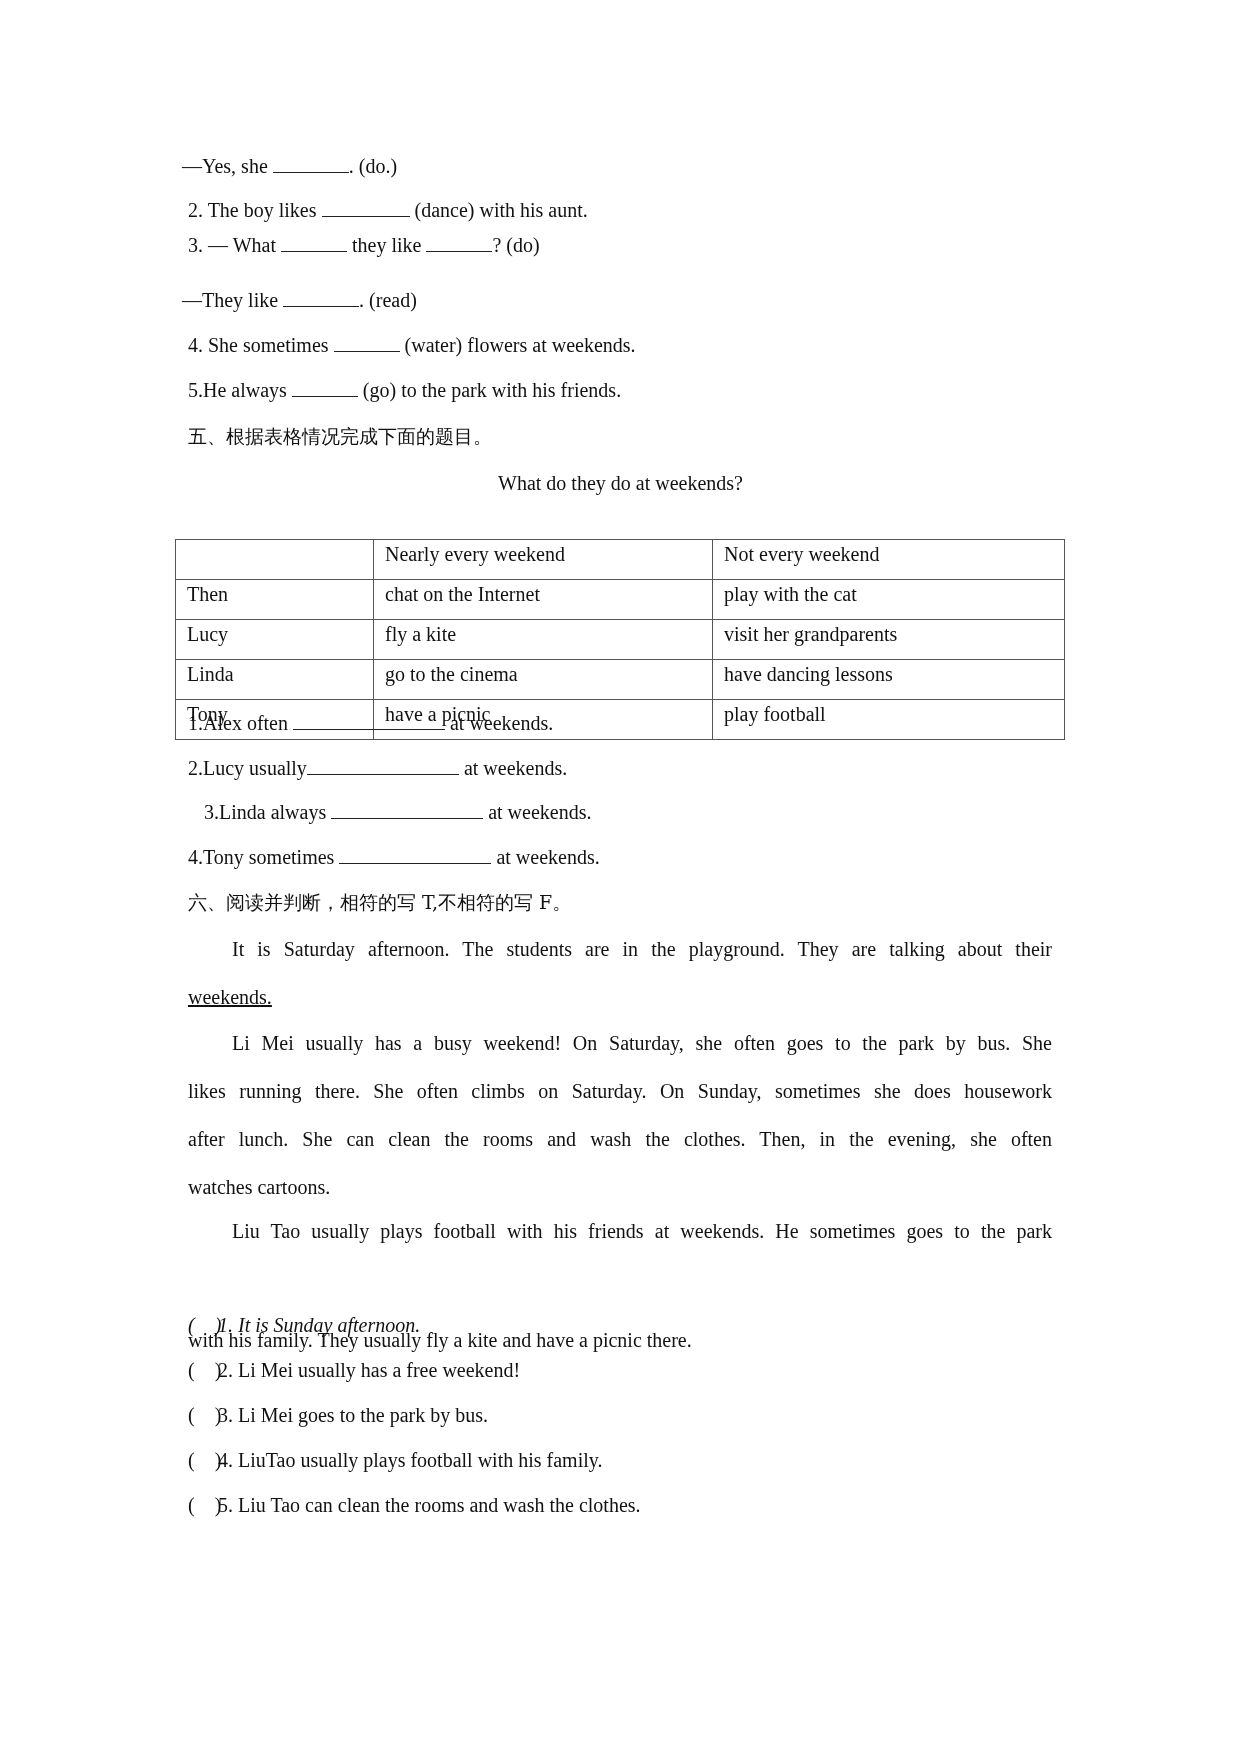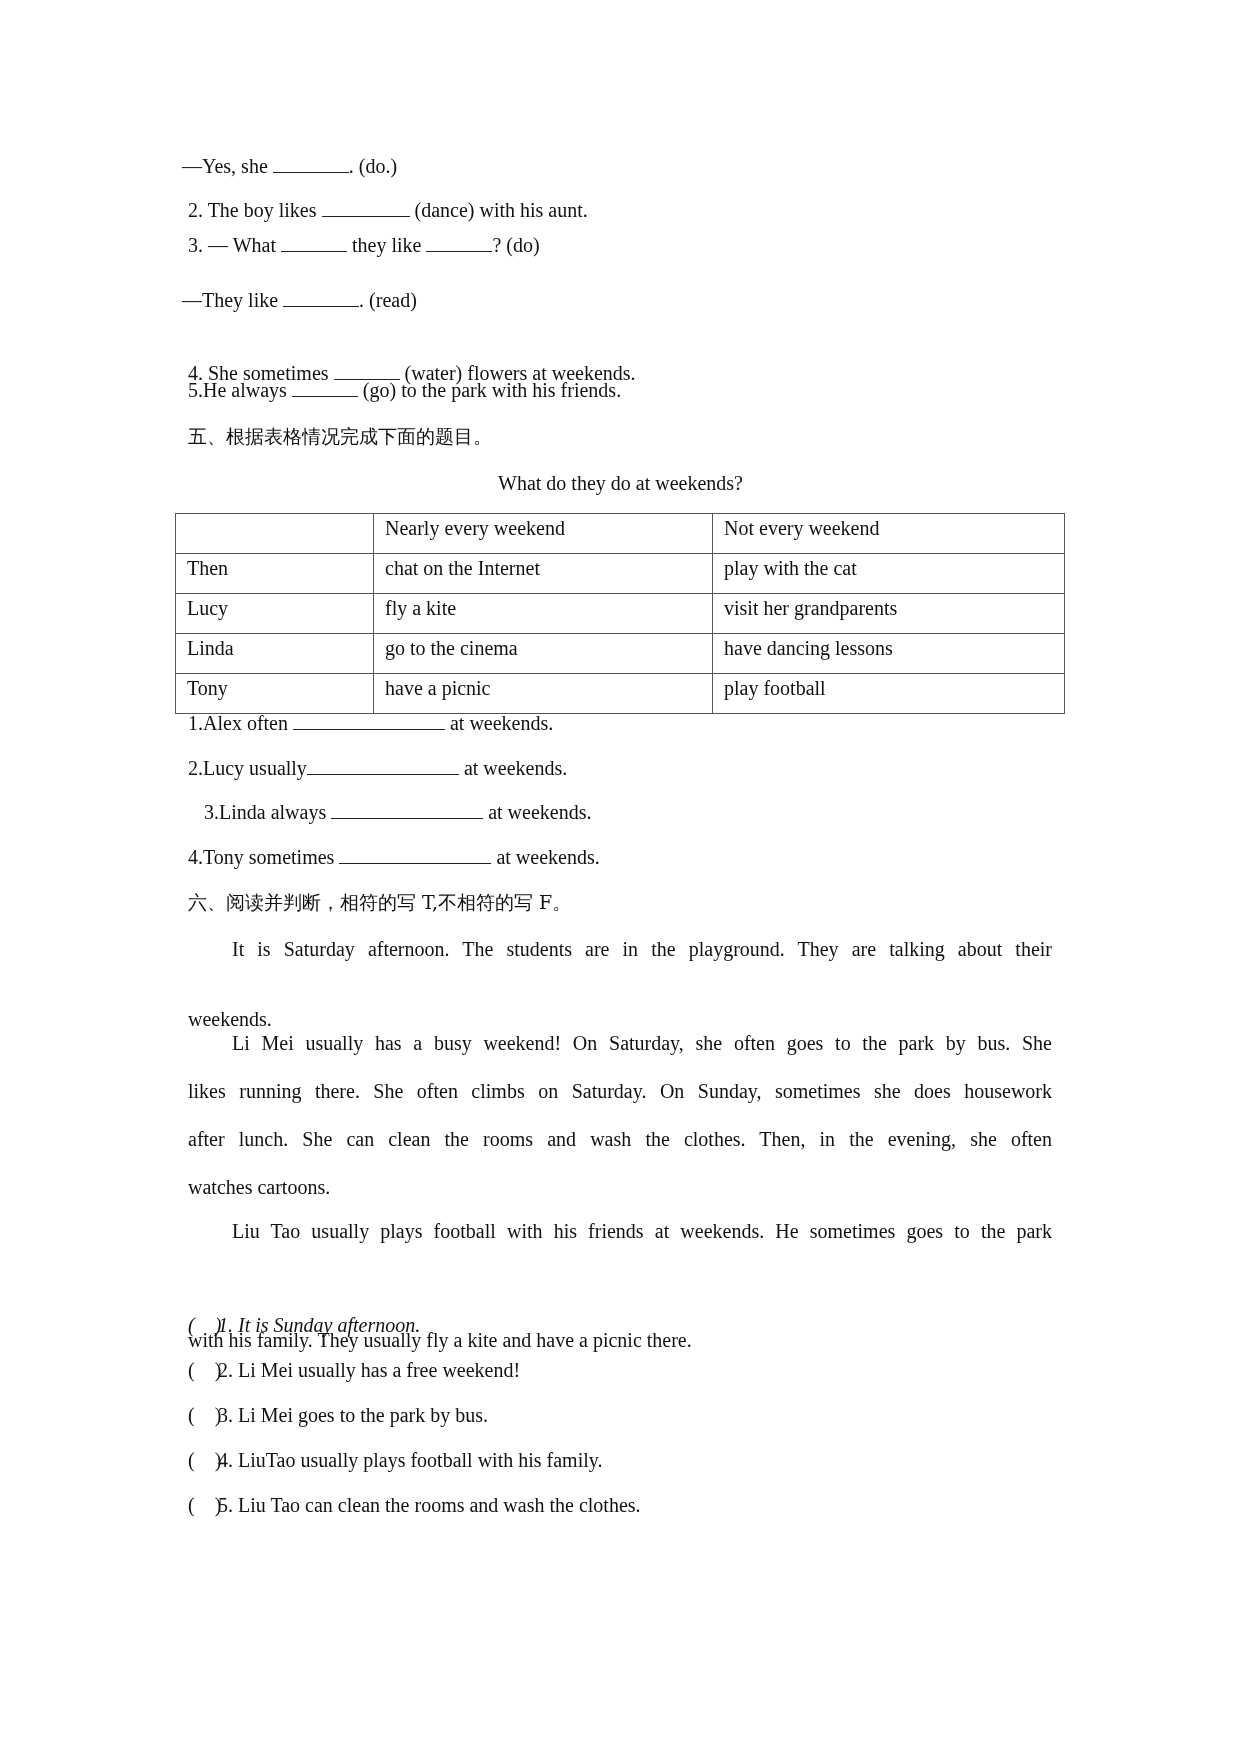--- a/index.html
+++ b/index.html
@@ -38,21 +38,21 @@
       position: absolute;
       left: 0;
       width: 1241px;
       text-align: center;
       top: 471px;
       line-height: 24px;
     }
     table.weekend {
       position: absolute;
       left: 175px;
-      top: 513px;
+      top: 539px;
       width: 889px;
       border-collapse: collapse;
       table-layout: fixed;
       border-radius: 32px;
     }
     table.weekend td {
       border: 1.5px solid #555;
       height: 37px;
       padding: 0 11px;
       vertical-align: top;
@@ -85,21 +85,21 @@
 <body>
 
 <div class="line indent-dash" style="top:154px;"><span>—Yes, she </span><span class="blank" style="width:76px;"></span><span>. (do.)</span></div>
 
 <div class="line" style="top:198px;"><span>2. The boy likes </span><span class="blank" style="width:88px;"></span><span> (dance) with his aunt.</span></div>
 
 <div class="line" style="top:233px;"><span>3. — What </span><span class="blank" style="width:66px;"></span><span> they like </span><span class="blank" style="width:66px;"></span><span>? (do)</span></div>
 
 <div class="line indent-dash" style="top:288px;"><span>—They like </span><span class="blank" style="width:76px;"></span><span>. (read)</span></div>
 
-<div class="line" style="top:333px;margin-top:28px;"><span>4. She sometimes </span><span class="blank" style="width:66px;"></span><span> (water) flowers at weekends.</span></div>
+<div class="line" style="top:333px;"><span>4. She sometimes </span><span class="blank" style="width:66px;"></span><span> (water) flowers at weekends.</span></div>
 
 <div class="line" style="top:378px;"><span>5.He always </span><span class="blank" style="width:66px;"></span><span> (go) to the park with his friends.</span></div>
 
 <div class="line cjk" style="top:424px;">五、根据表格情况完成下面的题目。</div>
 
 <div class="caption">What do they do at weekends?</div>
 
 <table class="weekend">
   <colgroup>
       <col class="c1">
@@ -139,21 +139,21 @@
 
 <div class="line" style="top:756px;"><span>2.Lucy usually</span><span class="blank" style="width:152px;"></span><span> at weekends.</span></div>
 
 <div class="line" style="top:800px;margin-left:16px;"><span>3.Linda always </span><span class="blank" style="width:152px;"></span><span> at weekends.</span></div>
 
 <div class="line" style="top:845px;"><span>4.Tony sometimes </span><span class="blank" style="width:152px;"></span><span> at weekends.</span></div>
 
 <div class="line cjk" style="top:890px;">六、阅读并判断，相符的写 T,不相符的写 F。</div>
 
 <div class="para first" style="top:937px;">It is Saturday afternoon. The students are in the playground. They are talking about their</div>
-<div class="para last" style="top:1007px;">weekends.</div>
+<div class="para last" style="top:985px;text-decoration:underline;">weekends.</div>
 <div class="para first" style="top:1031px;">Li Mei usually has a busy weekend! On Saturday, she often goes to the park by bus. She</div>
 <div class="para" style="top:1079px;">likes running there. She often climbs on Saturday. On Sunday, sometimes she does housework</div>
 <div class="para" style="top:1127px;">after lunch. She can clean the rooms and wash the clothes. Then, in the evening, she often</div>
 <div class="para last" style="top:1175px;">watches cartoons.</div>
 <div class="para first" style="top:1219px;">Liu Tao usually plays football with his friends at weekends. He sometimes goes to the park</div>
 <div class="para last" style="top:1328px;">with his family. They usually fly a kite and have a picnic there.</div>
 
 <div class="line" style="top:1313px;font-style:italic;"><span class="paren">(    )</span><span>1. It is Sunday afternoon.</span></div>
 <div class="line" style="top:1358px;"><span class="paren">(    )</span><span>2. Li Mei usually has a free weekend!</span></div>
 <div class="line" style="top:1403px;"><span class="paren">(    )</span><span>3. Li Mei goes to the park by bus.</span></div>

